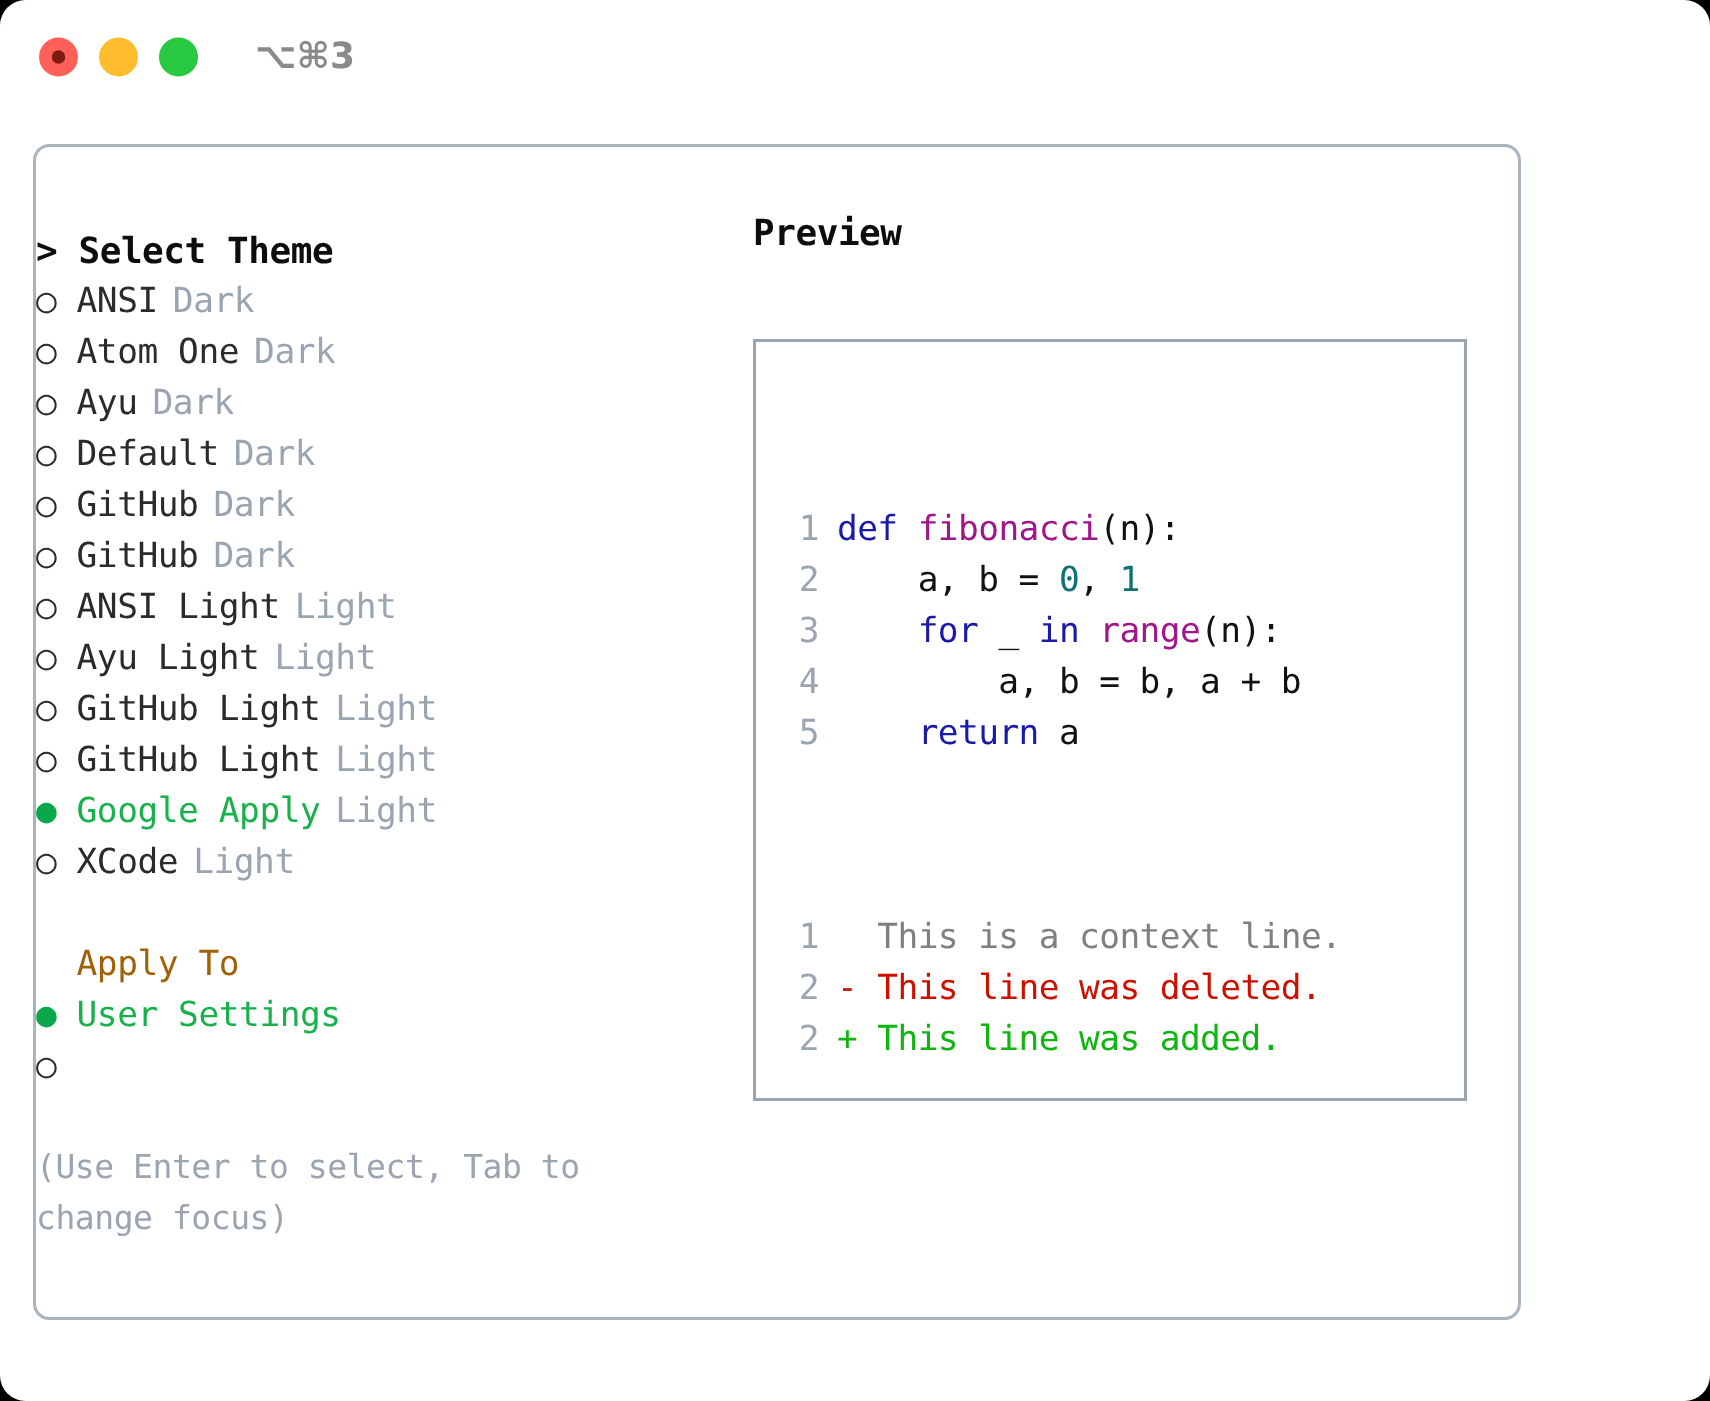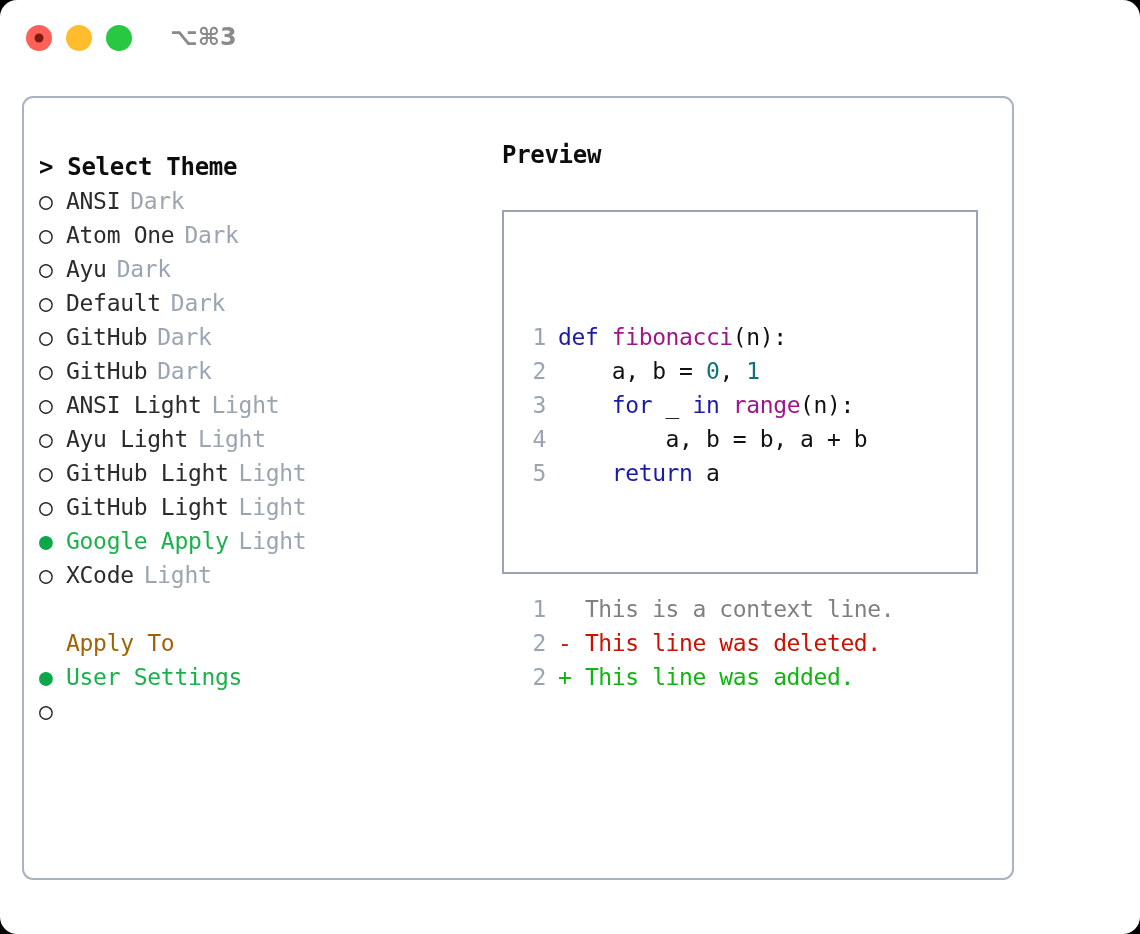--- a/index.html
+++ b/index.html
@@ -79,21 +79,21 @@
     height: 784px;
     border: 2px solid #aab3c0;
     border-radius: 11px;
     box-sizing: border-box;
     background: #ffffff;
   }
 
   
   .left-col {
     position: absolute;
-    left: 15px;
+    left: 0;
     top: 52px;
     width: 450px;
   }
   .section-head {
     font-size: 24px;
     font-weight: 700;
     color: #0d0d0d;
     line-height: 34px;
     white-space: pre;
     letter-spacing: -0.3px;
@@ -143,23 +143,23 @@
   }
 
   
   .right-col {
     position: absolute;
     left: 478px;
     top: 40px;
     width: 490px;
   }
   .preview-box {
-    margin-top: 38px;
+    margin-top: 54px;
     width: 476px;
-    height: 364px;
+    height: 508px;
     border: 2px solid #9aa5b1;
     box-sizing: border-box;
     background: #ffffff;
     position: relative;
   }
   .code {
     position: absolute;
     left: 16px;
     top: 40px;
     font-size: 23px;
@@ -227,20 +227,21 @@
           <div class="opt-row"><span class="bullet">○</span><span class="opt-label">XCode</span><span class="opt-tag">Light</span></div>
         </div>
 
       <div class="apply-head">Apply To</div>
 
       <div class="opt-list" id="apply-list">
           <div class="opt-row selected"><span class="bullet on">●</span><span class="opt-label">User Settings</span></div>
           <div class="opt-row"><span class="bullet">○</span></div>
         </div>
 
+      <div class="hint">(Use Enter to select, Tab to change focus)</div>
     </div>
 
     <div class="right-col">
       <div class="section-head">Preview</div>
 
       <div class="preview-box">
         <div class="code">
           <div id="code-lines"><span class="code-line"><span class="ln">1</span><span class="kw">def </span><span class="fn">fibonacci</span><span class="pl">(n):</span></span><span class="code-line"><span class="ln">2</span><span class="pl">    a, b = </span><span class="num">0</span><span class="pl">, </span><span class="num">1</span></span><span class="code-line"><span class="ln">3</span><span class="pl">    </span><span class="kw">for</span><span class="pl"> _ </span><span class="kw">in</span><span class="pl"> </span><span class="fn">range</span><span class="pl">(n):</span></span><span class="code-line"><span class="ln">4</span><span class="pl">        a, b = b, a + b</span></span><span class="code-line"><span class="ln">5</span><span class="pl">    </span><span class="kw">return</span><span class="pl"> a</span></span></div>
           <div class="diff-block" id="diff-lines"><span class="code-line"><span class="dln">1</span><span class="ctx">  This is a context line.</span></span><span class="code-line"><span class="dln">2</span><span class="del">- This line was deleted.</span></span><span class="code-line"><span class="dln">2</span><span class="add">+ This line was added.</span></span></div>
         </div>

